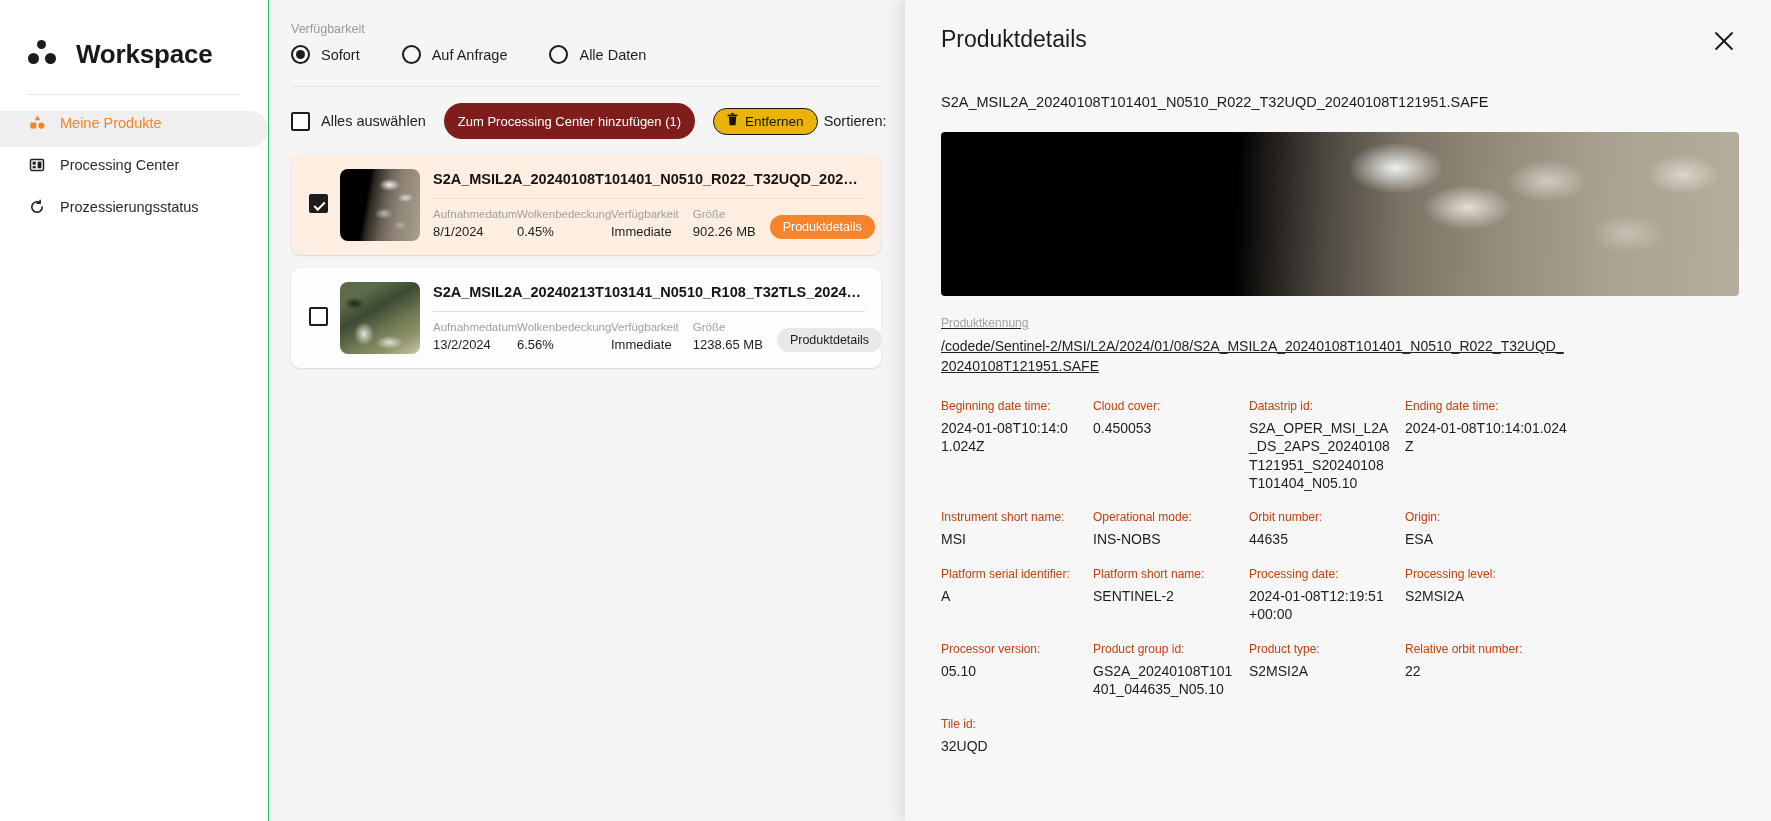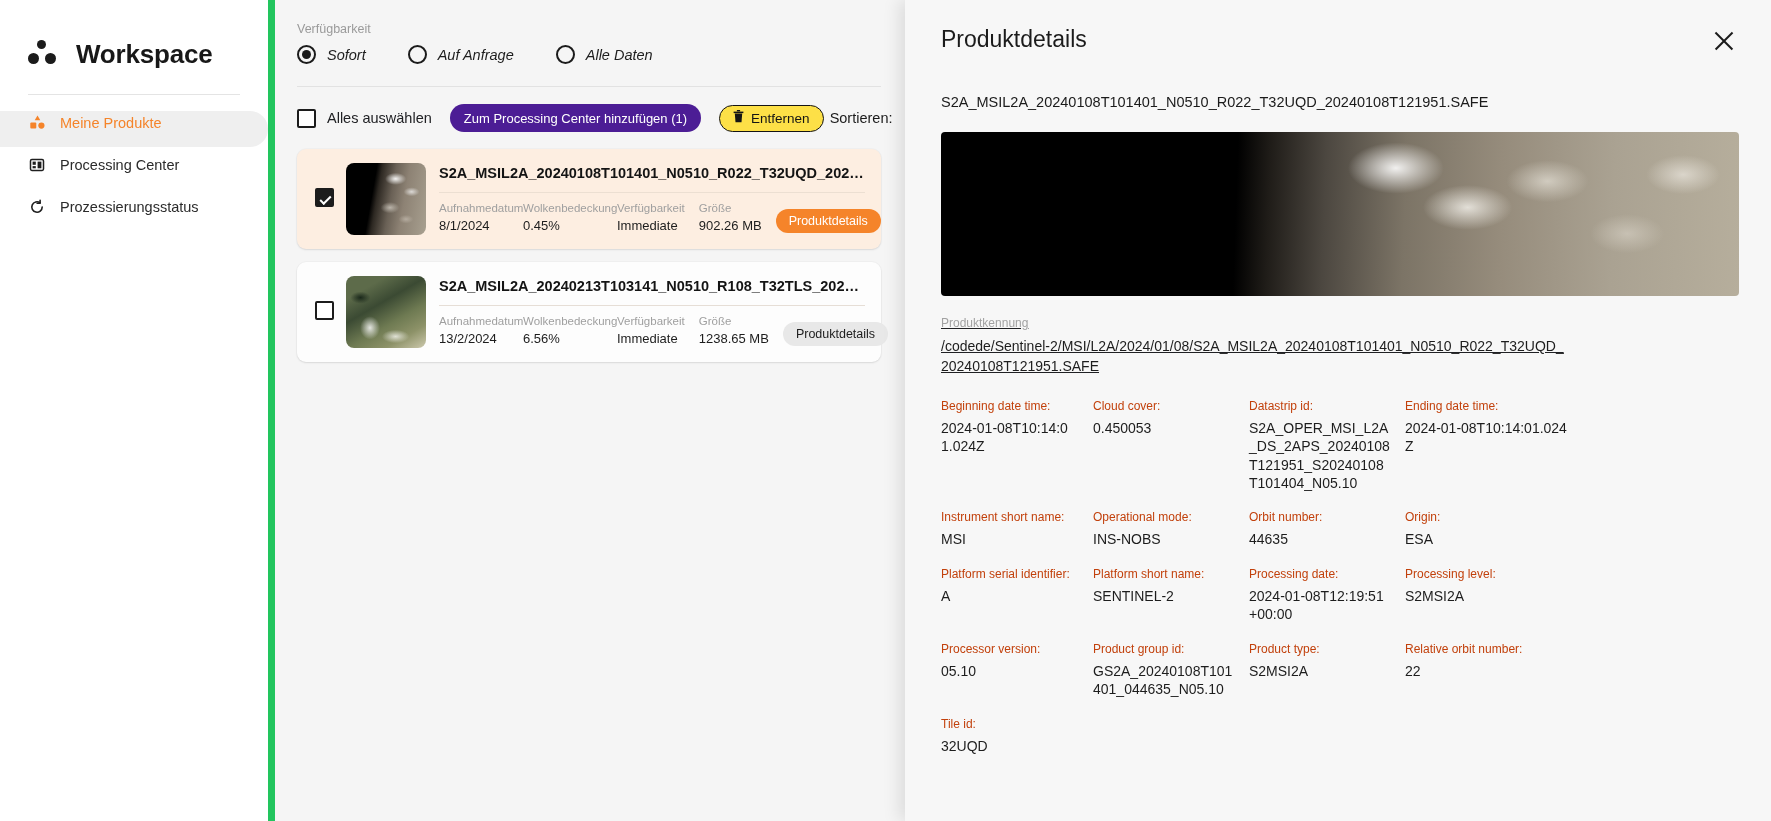--- a/index.html
+++ b/index.html
@@ -56,35 +56,34 @@
     background: #efefef;
     color: #f5842a;
     font-weight: 400;
   }
   .nav-ico { width: 18px; height: 18px; display: inline-flex; align-items: center; justify-content: center; }
 
   
   .center {
     width: 637px; min-width: 637px; height: 821px;
     background: #f5f5f5;
-    border-left: 7px solid #22c55e;
+    border-left: 1px solid #22c55e;
     padding: 22px 0 0 0;
     position: relative;
     overflow: hidden;
   }
   .filters { padding: 0 24px 0 22px; }
   .filters-label {
     font-size: 12.5px; color: #9a9a9a; margin-bottom: 9px;
   }
   .radio-row { display: flex; align-items: center; gap: 0; }
   .radio {
     display: flex; align-items: center; gap: 11px;
     font-size: 14.5px; color: #1e1e1e; cursor: pointer;
     margin-right: 42px;
-    font-style: italic;
   }
   .radio .ring {
     width: 19px; height: 19px; border-radius: 50%;
     border: 2px solid #1b1b1b; display: inline-block; position: relative;
   }
   .radio.on .ring::after {
     content: ""; position: absolute; inset: 3px;
     border-radius: 50%; background: #1b1b1b;
   }
   .filters-sep {
@@ -102,28 +101,28 @@
     width: 19px; height: 19px; border: 2px solid #1c1c1c; border-radius: 2px;
     background: #fff; display: inline-block; position: relative; cursor: pointer;
   }
   .cbox.checked { background: #1c1c1c; }
   .cbox.checked::after {
     content: ""; position: absolute; left: 3px; top: 6px;
     width: 9px; height: 4px; border-left: 2.2px solid #fff; border-bottom: 2.2px solid #fff;
     transform: rotate(-45deg);
   }
   .btn-pill {
-    background: #4c1d95; color: #fff; border: none;
-    border-radius: 18px; height: 28px; padding: 0 14px;
+    background: #7f1d1d; color: #fff; border: none;
+    border-radius: 18px; height: 36px; padding: 0 14px;
     font-size: 13px; font-family: inherit; cursor: pointer;
     font-weight: 400;
     text-align: right;
   }
   .btn-outline {
-    background: #fde047; color: #141414; border: 1.4px solid #141414;
+    background: #eab308; color: #141414; border: 1.4px solid #141414;
     border-radius: 18px; height: 27px; padding: 0 13px;
     font-size: 13.5px; font-family: inherit; cursor: pointer;
     display: inline-flex; align-items: center; gap: 7px;
   }
   .sort-label { font-size: 14.5px; color: #1b1b1b; }
   .select-box {
     background: #f0f0f0; border: 1px solid #e0e0e0; border-radius: 5px;
     height: 30px; min-width: 74px; padding: 0 10px;
     display: inline-flex; align-items: center; justify-content: space-between; gap: 12px;
     font-size: 14px; color: #9c9c9c; cursor: pointer;

